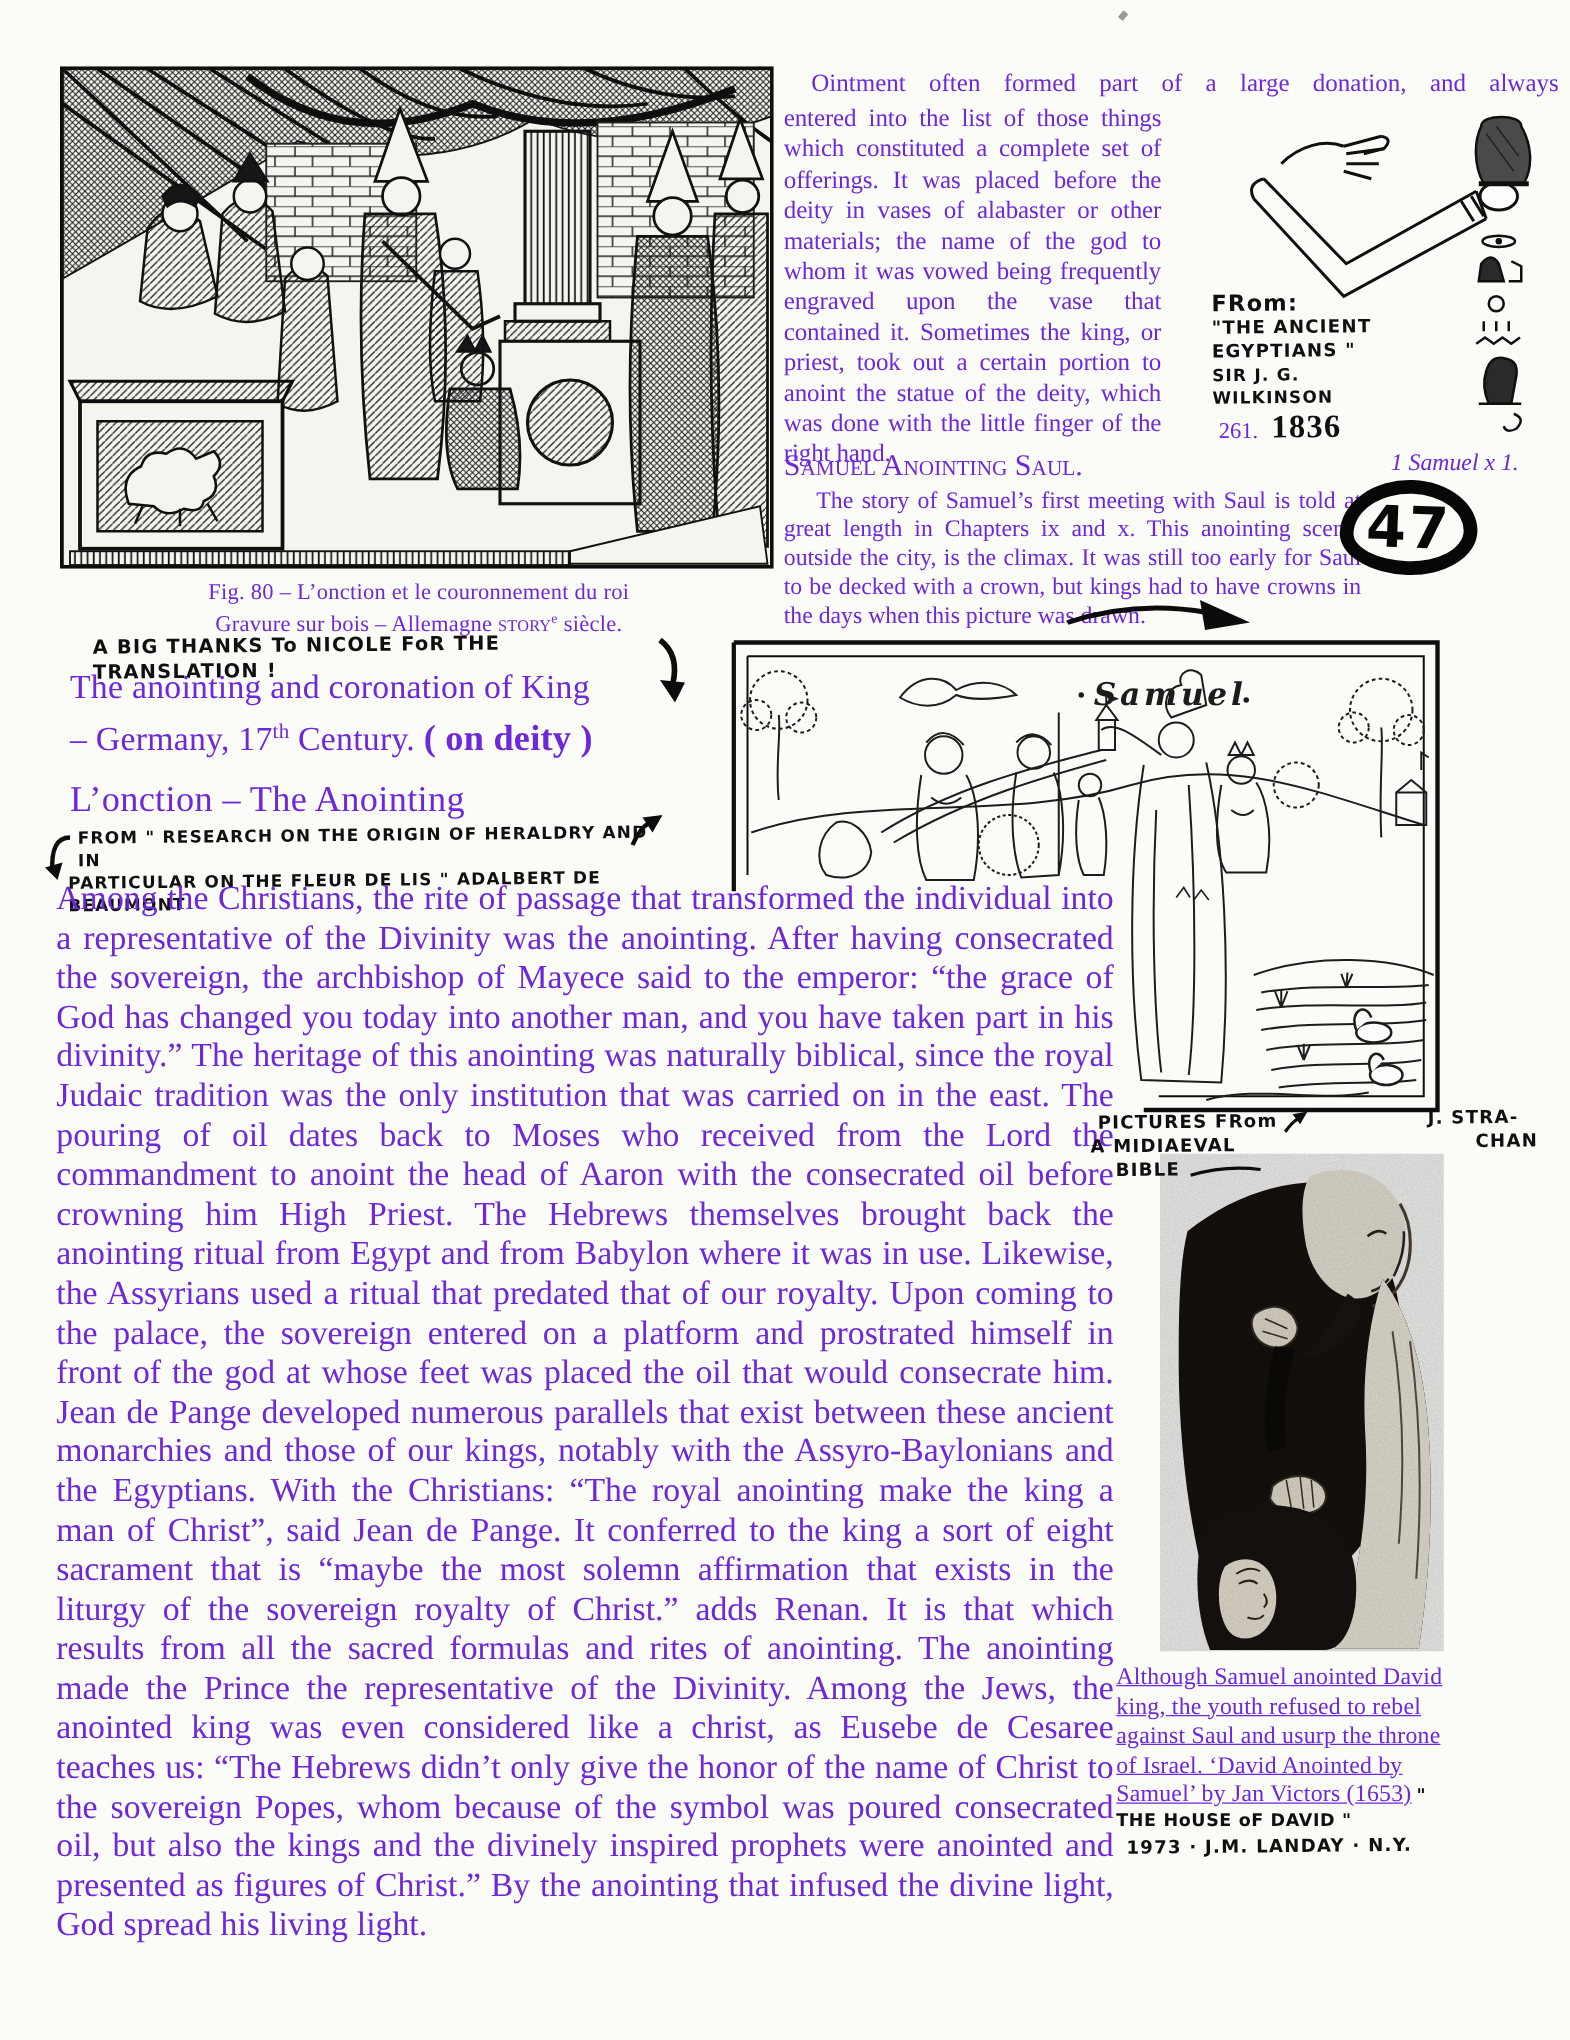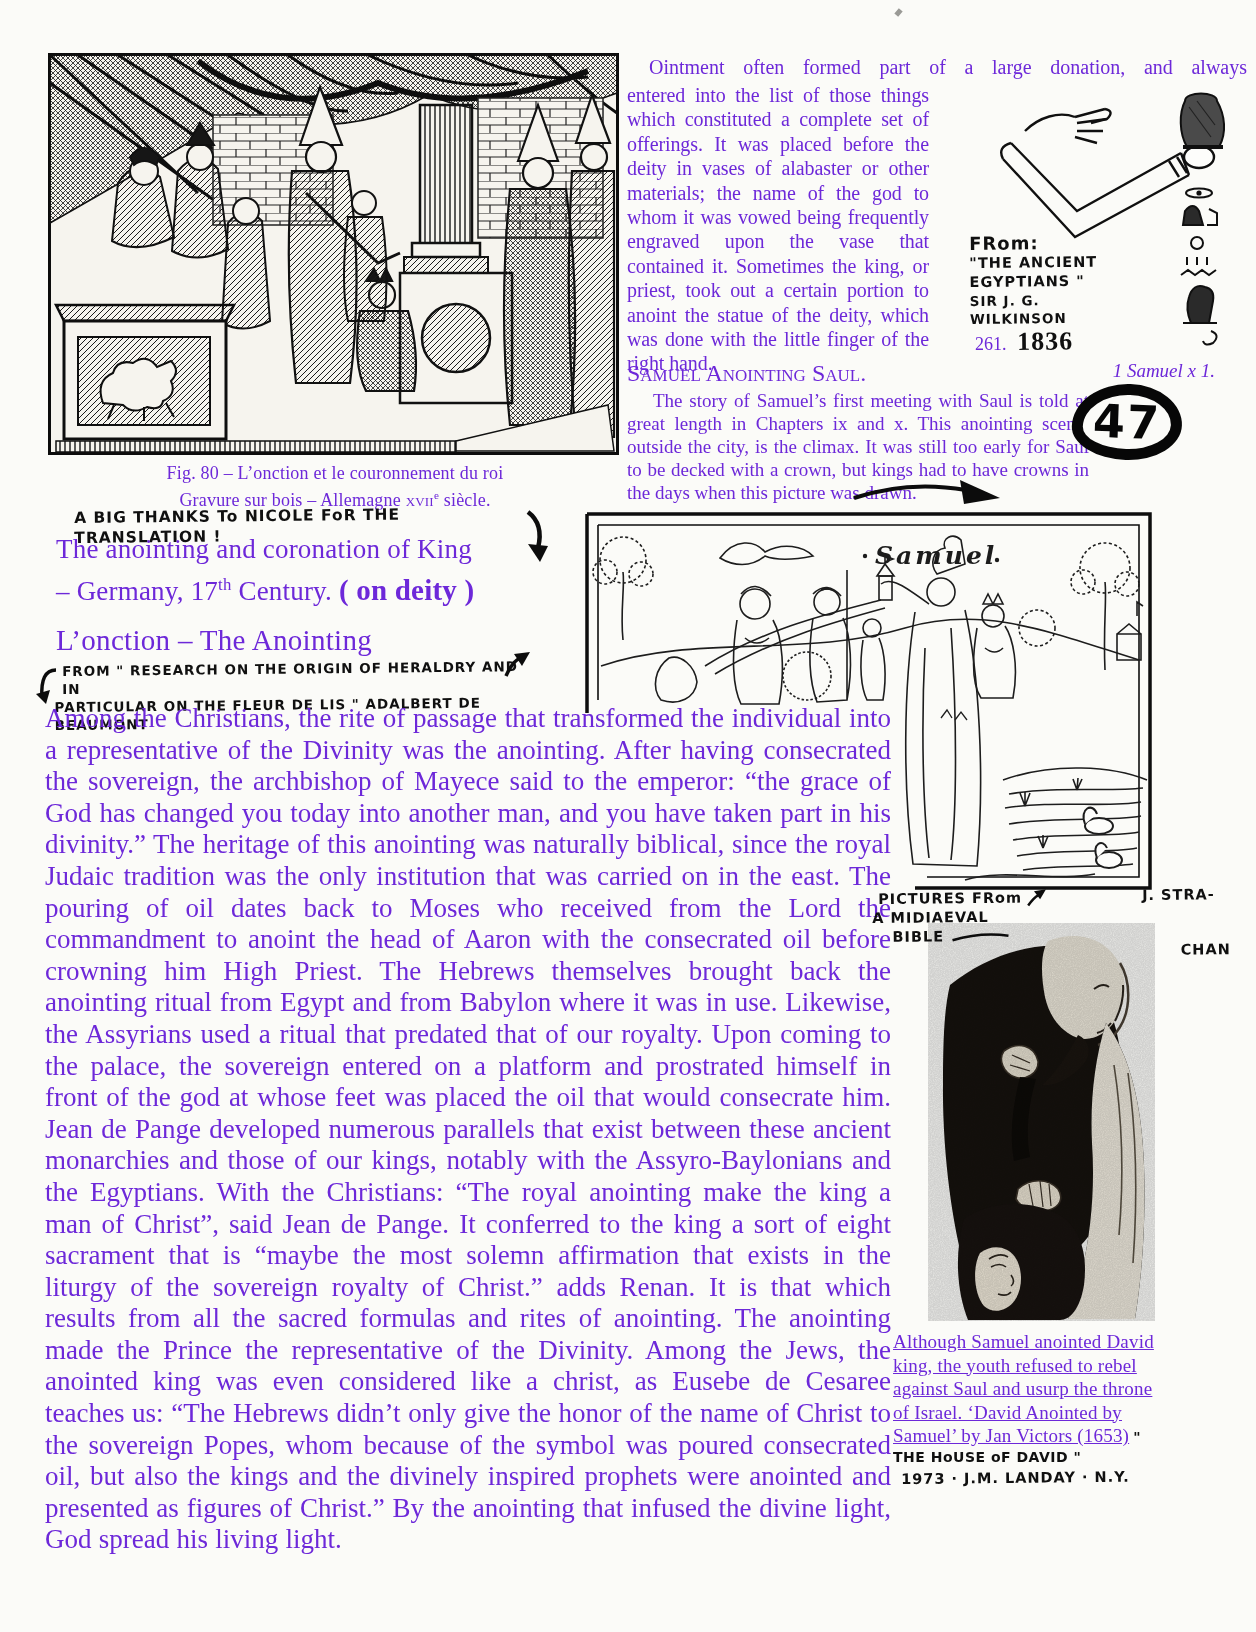--- a/index.html
+++ b/index.html
@@ -117,21 +117,21 @@
       <path d="M55,350 q-8,-22 10,-30 q4,-14 20,-10 q14,-10 24,4 l14,-6 q10,10 0,20 q6,14 -8,20 q-2,10 -16,6 q-14,8 -24,-2 Z" fill="#f6f4ee" stroke-width="2"></path>
       <path d="M66,352 l-6,14 M96,354 l0,14 M118,350 l8,14" stroke-width="2"></path>
     </g>
 
     <rect x="8" y="388" width="400" height="11" fill="url(#vlines)" stroke="#111" stroke-width="1.5"></rect>
     <path d="M408,388 L560,352 L566,398 L408,398 Z" fill="#f6f4ee" stroke="#111" stroke-width="1.5"></path>
   </svg>
 
   <div class="abs serif fig-caption" style="left:100px;top:462px;width:470px;">
     <div>Fig. 80 – L’onction et le couronnement du roi</div>
-    <div><span>Gravure sur bois – Allemagne </span><span class="sc">xvii</span><sup class="e">e</sup><span> siècle.</span></div>
+    <div><span>Gravure sur bois – Allemagne </span><span class="sc">story</span><sup class="e">e</sup><span> siècle.</span></div>
   </div>
 
   <div class="abs hw hw16" style="left:74px;top:508px;width:450px;">A BIG THANKS To NICOLE FoR THE TRANSLATION !</div>
   <svg class="abs" style="left:514px;top:508px;" width="36" height="56" viewBox="0 0 36 56">
     <path d="M14,4 Q30,16 24,40" stroke="#0c0c0c" stroke-width="4.5" fill="none"></path>
     <path d="M14,36 L26,54 L34,38 Z" fill="#0c0c0c"></path>
   </svg>
 
   <div class="abs serif title-line" style="left:56px;top:532px;">The anointing and coronation of King</div>
   <div class="abs serif title-line" style="left:56px;top:568px;">
@@ -298,21 +298,21 @@
     <div style="margin-left:-6px;">A MIDIAEVAL</div>
     <div style="margin-left:14px;display:flex;align-items:center;gap:6px;">
       <span>BIBLE</span>
       <svg width="60" height="14" viewBox="0 0 60 14">
         <path d="M2,10 Q30,2 58,6" stroke="#0c0c0c" stroke-width="2.5" fill="none"></path>
       </svg>
     </div>
   </div>
   <div class="abs hw hw15" style="left:1142px;top:886px;z-index:4;">
     <div>J. STRA-</div>
-    <div style="margin-left:38px;margin-top:36px;">CHAN</div>
+    <div style="margin-left:38px;">CHAN</div>
   </div>
 
   <svg class="abs" style="left:928px;top:923px;z-index:1;" width="227" height="398" viewBox="0 0 227 398">
     <defs>
       <filter id="grain">
           <feTurbulence type="fractalNoise" baseFrequency="0.9" numOctaves="2" result="n"></feTurbulence>
         <feColorMatrix in="n" type="matrix" values="0 0 0 0 0  0 0 0 0 0  0 0 0 0 0  .6 .6 .6 0 0"></feColorMatrix>
       </filter>
     </defs>
 

